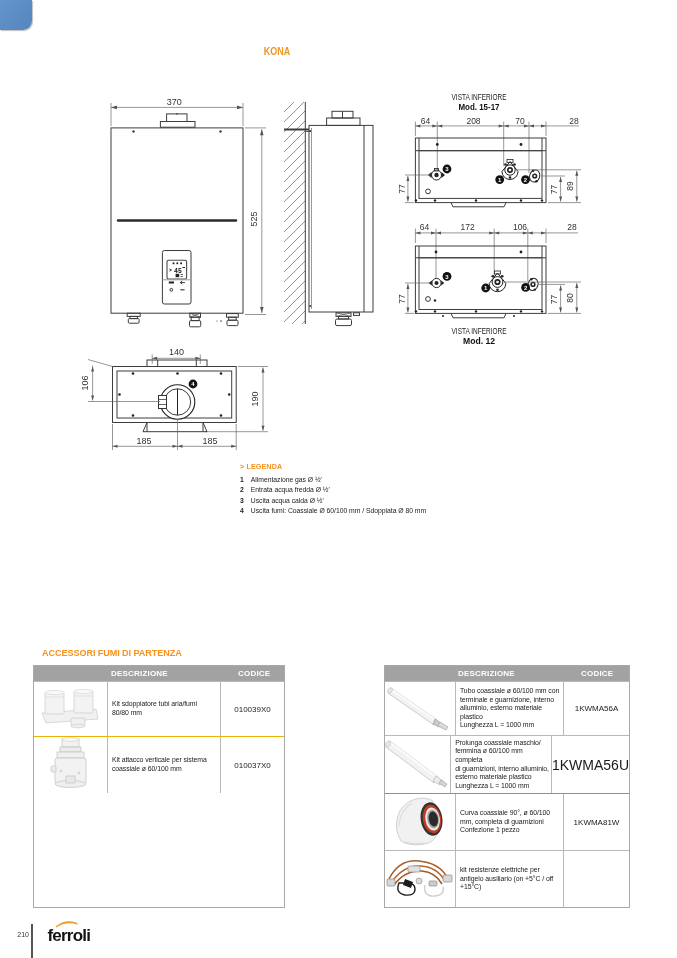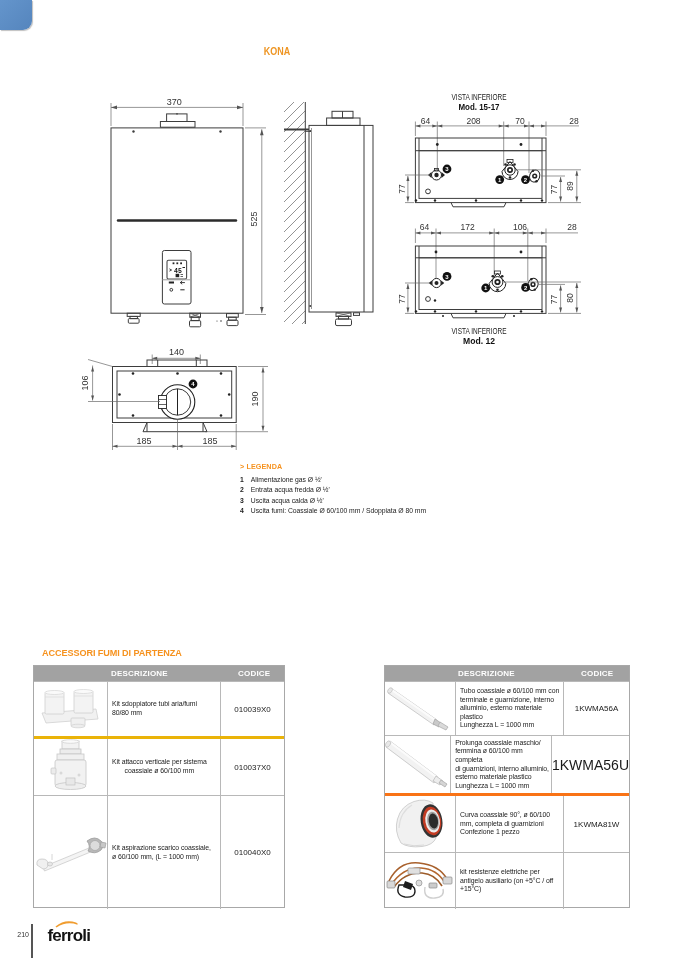--- a/index.html
+++ b/index.html
@@ -486,56 +486,40 @@
         <ellipse cx="45.5" cy="2.5" rx="9.5" ry="2" fill="#fafafa" stroke="#d5d5d5" stroke-width="0.7"></ellipse>
         <line x1="36" y1="7" x2="55" y2="7" stroke="#dcdcdc" stroke-width="0.8"></line>
         <rect x="33" y="29" width="14" height="8" rx="1" fill="#f0f0f0" stroke="#cecece" stroke-width="0.8"></rect>
         <ellipse cx="40" cy="37" rx="7" ry="1.8" fill="#ededed" stroke="#d0d0d0" stroke-width="0.7"></ellipse>
       </svg>
     </div>
     <div style="width:113px;border-right:1px solid #b8b8b8;display:flex;align-items:center;box-sizing:border-box;padding-left:4px;font-size:6.9px;letter-spacing:-0.08px;line-height:8.6px;color:#1a1a1a;">Kit sdoppiatore tubi aria/fumi<br>80/80 mm</div>
     <div style="flex:1;display:flex;align-items:center;justify-content:center;font-size:8px;color:#1a1a1a;">010039X0</div>
   </div>
 
-  <div style="display:flex;height:56px;border-top:3px solid #eab308;text-align:center;">
+  <div style="display:flex;height:56px;border-top:1px solid #eab308;">
     <div style="width:73px;border-right:1px solid #b8b8b8;display:flex;align-items:center;justify-content:center;">
 
       <svg width="44" height="54" viewBox="0 0 44 54">
         <rect x="13" y="1" width="17" height="8" fill="#f2f2f2" stroke="#c8c8c8" stroke-width="0.8"></rect>
         <ellipse cx="21.5" cy="1.5" rx="8.5" ry="1.8" fill="#fafafa" stroke="#cecece" stroke-width="0.7"></ellipse>
         <rect x="11" y="9" width="21" height="5" fill="#ececec" stroke="#c4c4c4" stroke-width="0.8"></rect>
         <rect x="8" y="14" width="27" height="6" fill="#f0f0f0" stroke="#c8c8c8" stroke-width="0.8"></rect>
         <rect x="6" y="20" width="31" height="26" rx="2" fill="#f2f2f2" stroke="#c6c6c6" stroke-width="0.8"></rect>
         <ellipse cx="21.5" cy="46" rx="15.5" ry="3.5" fill="#eeeeee" stroke="#c6c6c6" stroke-width="0.8"></ellipse>
         <circle cx="12" cy="33" r="1.5" fill="#d8d8d8"></circle>
         <circle cx="30" cy="35" r="1.5" fill="#d8d8d8"></circle>
         <rect x="2" y="28" width="5" height="6" rx="1" fill="#ececec" stroke="#c6c6c6" stroke-width="0.7"></rect>
         <rect x="17" y="38" width="9" height="7" fill="#e8e8e8" stroke="#c2c2c2" stroke-width="0.7"></rect>
       </svg>
     </div>
     <div style="width:113px;border-right:1px solid #b8b8b8;display:flex;align-items:center;box-sizing:border-box;padding-left:4px;font-size:6.9px;letter-spacing:-0.08px;line-height:8.6px;color:#1a1a1a;">Kit attacco verticale per sistema<br>coassiale ø 60/100 mm</div>
     <div style="flex:1;display:flex;align-items:center;justify-content:center;font-size:8px;color:#1a1a1a;">010037X0</div>
   </div>
 
-  <div style="display:flex;height:113px;border-top:1px solid #b8b8b8;">
-    <div style="width:73px;border-right:1px solid #b8b8b8;display:flex;align-items:center;justify-content:center;">
-
-      <svg width="72" height="44" viewBox="0 0 72 44">
-        <path d="M8 36 L54 17 L55.5 21 L9.5 40 Z" fill="#f4f4f4" stroke="#cccccc" stroke-width="0.8"></path>
-        <path d="M2 34 Q1 28 7 28 Q13 28 13 33 Q13 38 8 38 Z" fill="#f0f0f0" stroke="#c6c6c6" stroke-width="0.8"></path>
-        <path d="M52 10 Q60 4 66 10 Q70 14 66 19 Q60 24 53 20 Q56 15 52 10 Z" fill="#b8b8b8" stroke="#9a9a9a" stroke-width="0.8"></path>
-        <circle cx="60" cy="14.5" r="5" fill="#dcdcdc" stroke="#a8a8a8" stroke-width="0.8"></circle>
-        <path d="M66 11 l5 1 l-1 5 l-5 -1 Z" fill="#c8c8c8" stroke="#a0a0a0" stroke-width="0.7"></path>
-        <line x1="17" y1="29" x2="17" y2="23" stroke="#cccccc" stroke-width="0.8"></line>
-        <ellipse cx="15" cy="33" rx="2.5" ry="2" fill="#e8e8e8" stroke="#c0c0c0" stroke-width="0.7"></ellipse>
-      </svg>
-    </div>
-    <div style="width:113px;border-right:1px solid #b8b8b8;display:flex;align-items:center;box-sizing:border-box;padding-left:4px;font-size:6.9px;letter-spacing:-0.08px;line-height:8.6px;color:#1a1a1a;">Kit aspirazione scarico coassiale,<br>ø 60/100 mm, (L = 1000 mm)</div>
-    <div style="flex:1;display:flex;align-items:center;justify-content:center;font-size:8px;color:#1a1a1a;">010040X0</div>
-  </div>
 </div>
 
 <div class="abs" style="left:384px;top:665px;width:246px;height:243px;box-sizing:border-box;border:1px solid #a8a8a8;">
 
   <div style="position:relative;height:15px;background:#a2a2a2;">
     <span style="position:absolute;left:73px;top:3px;font-size:8px;font-weight:bold;color:#fff;letter-spacing:0.2px;">DESCRIZIONE</span>
     <span style="position:absolute;left:196px;top:3px;font-size:8px;font-weight:bold;color:#fff;letter-spacing:0.2px;">CODICE</span>
   </div>
 
   <div style="display:flex;height:53px;border-top:1px solid #b8b8b8;">
@@ -561,21 +545,21 @@
         <path d="M4 2 L52 38 L51 40 L3 4 Z" fill="#fbfbfb"></path>
         <ellipse cx="2" cy="5" rx="2.2" ry="3.4" fill="#e8e8e8" stroke="#c2c2c2" stroke-width="0.7" transform="rotate(37 2 5)"></ellipse>
         <path d="M50 37 L57 42 L54 46 L47 42 Z" fill="#ededed" stroke="#b5b5b5" stroke-width="0.7"></path>
         <path d="M55 41 L61 45 L59 48 L53 44 Z" fill="#d5d5d5" stroke="#a5a5a5" stroke-width="0.7"></path>
       </svg>
     </div>
     <div style="width:108px;border-right:1px solid #b8b8b8;display:flex;align-items:center;box-sizing:border-box;padding-left:4px;font-size:6.9px;letter-spacing:-0.08px;line-height:8.6px;color:#1a1a1a;">Prolunga coassiale maschio/<br>femmina ø 60/100 mm completa<br>di guarnizioni, interno alluminio,<br>esterno materiale plastico<br>Lunghezza L = 1000 mm</div>
     <div style="flex:1;display:flex;align-items:center;justify-content:center;font-size:14px;color:#1a1a1a;">1KWMA56U</div>
   </div>
 
-  <div style="display:flex;height:56px;border-top:3px solid #f97316;">
+  <div style="display:flex;height:56px;border-top:1px solid #f97316;">
     <div style="width:70px;border-right:1px solid #b8b8b8;display:flex;align-items:center;justify-content:center;">
 
       <svg width="56" height="52" viewBox="0 0 56 52">
         <path d="M9 45 Q2 33 5.5 21 Q9 8 22 3.5 Q33 0 41 5 L44 40 Q41 47 30 48.5 Q16 50 9 45 Z" fill="#f1f1f1" stroke="#c6c6c6" stroke-width="0.8"></path>
         <path d="M7 30 Q8 14 20 7" fill="none" stroke="#dedede" stroke-width="1.2"></path>
         <path d="M12 46 Q22 49 32 47" fill="none" stroke="#d8d8d8" stroke-width="1"></path>
         <ellipse cx="39.5" cy="23" rx="10.8" ry="16.8" fill="#333333" transform="rotate(-9 39.5 23)"></ellipse>
         <ellipse cx="40" cy="23" rx="9.2" ry="14.4" fill="#c23b23" transform="rotate(-9 40 23)"></ellipse>
         <ellipse cx="40.6" cy="23" rx="7.2" ry="11.6" fill="#ececec" transform="rotate(-9 40.6 23)"></ellipse>
         <ellipse cx="41" cy="23" rx="5.8" ry="9.4" fill="#a0a0a0" transform="rotate(-9 41 23)"></ellipse>

